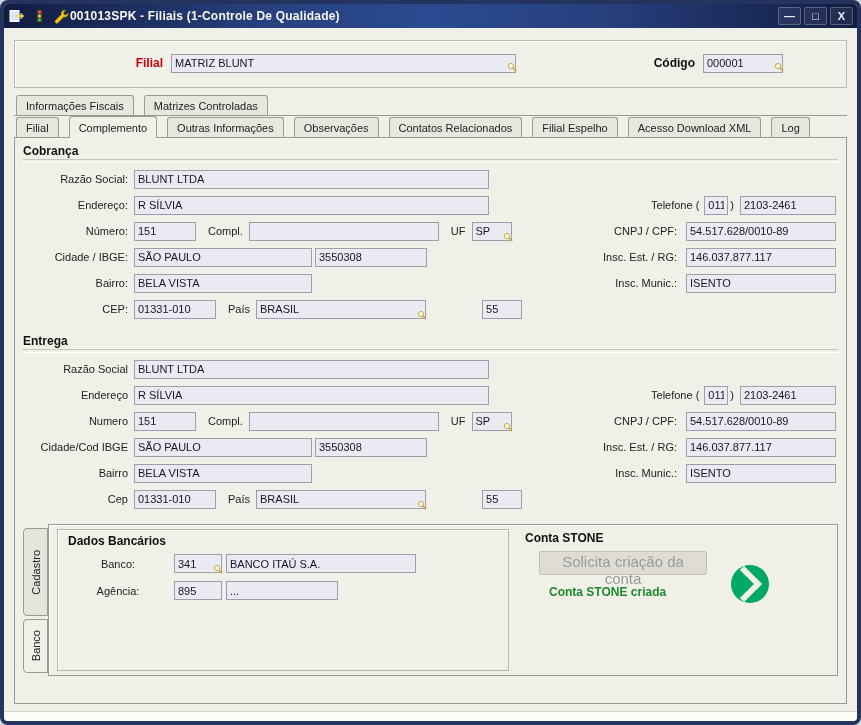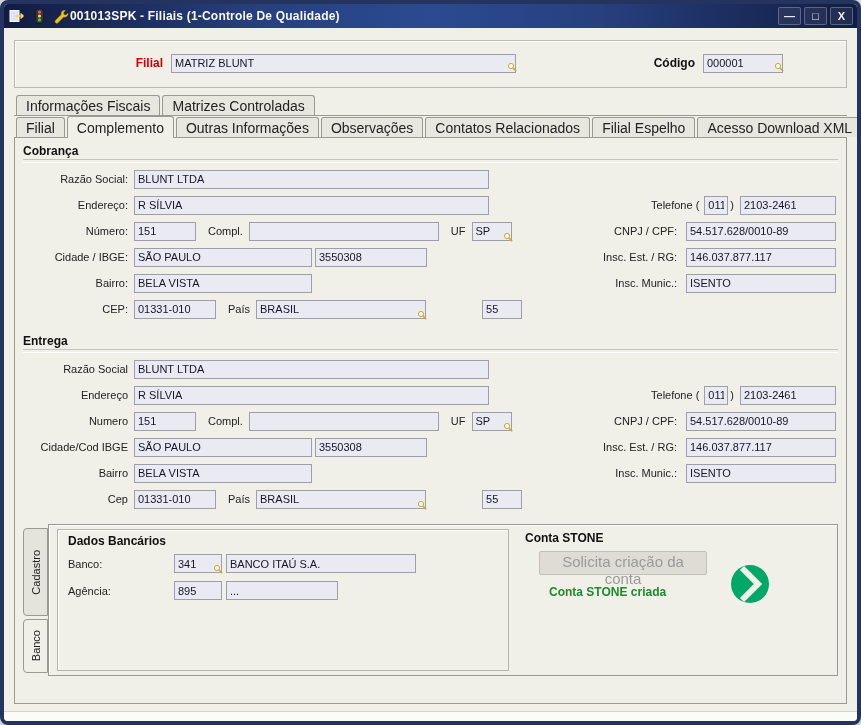--- a/index.html
+++ b/index.html
@@ -23,21 +23,21 @@
   
   .fld{background:#eaeaf2;border:1px solid #9d9dab;height:19px;font-family:"Liberation Sans",sans-serif;
     font-size:11px;padding:0 3px;color:#15152a;box-sizing:border-box;}
   .fldwrap{position:relative;display:inline-block;}
   .lk{position:absolute;right:-1px;bottom:-3px;pointer-events:auto;cursor:pointer;}
   .w40{width:40px}.w44{width:24px}.w48{width:48px}.w62{width:62px}.w82{width:82px}
   .w96{width:96px}.w112{width:112px}.w150{width:150px}.w170{width:170px}
   .w178{width:178px}.w190{width:190px}.w355{width:355px}.w80{width:80px}.w345{width:345px}
   
   .tabrow{margin:0 10px;padding-left:2px;border-bottom:1px solid #9a9a94;height:21px;display:flex;align-items:flex-end;}
-  .tab{display:inline-flex;align-items:center;height:19px;padding:0 9px;margin-right:2px;font-size:14px;color:#222;
+  .tab{display:inline-flex;align-items:center;height:19px;padding:0 9px;margin-right:10px;font-size:11px;color:#222;
     background:#e7e6df;border:1px solid #9a9a94;border-bottom:none;border-radius:3px 3px 0 0;cursor:pointer;white-space:nowrap;}
   .tab.active{background:#f0efe8;height:21px;margin-bottom:-1px;z-index:2;position:relative;}
   
   .panel{margin:0 10px;border:1px solid #9a9a94;border-top:none;background:#f0efe8;height:566px;
     box-sizing:border-box;padding:4px 8px 6px;position:relative;}
   .section{margin-bottom:12px;}
   .sec-title{font-size:12px;font-weight:bold;color:#111;margin:2px 0 1px;}
   .rule{height:2px;border-top:1px solid #c4c4bb;border-bottom:1px solid #ffffff;margin:0 0 3px;}
   .rows{position:relative;}
   .frow{display:flex;align-items:center;height:26px;font-size:11px;color:#222;}
@@ -55,21 +55,21 @@
     border-radius:4px 0 0 4px;margin-bottom:3px;cursor:pointer;background:#e4e3dc;}
   .vtab span{writing-mode:vertical-rl;transform:rotate(180deg);font-size:11px;color:#222;padding:2px 0;}
   .vtab.cadastro{height:86px;}
   .vtab.banco{height:52px;background:#f0efe8;}
   .bpanel{flex:1;border:1px solid #9a9a94;box-shadow:inset 1px 1px 0 #ffffff;display:flex;gap:12px;
     padding:4px 8px;box-sizing:border-box;background:#f0efe8;}
   .group{width:452px;flex:none;border:1px solid #b5b5ad;box-shadow:inset 1px 1px 0 #ffffff;
     padding:4px 10px 6px;box-sizing:border-box;}
   .group-title{font-size:12px;font-weight:bold;color:#111;margin-bottom:2px;}
   .grow{display:flex;align-items:center;height:27px;font-size:11px;color:#222;}
-  .glab{width:100px;text-align:left;margin-right:6px;flex:none;}
+  .glab{width:100px;text-align:center;margin-right:6px;flex:none;}
   .stone{flex:1;position:relative;padding:2px 4px;}
   .stone-title{font-size:12px;font-weight:bold;color:#111;margin-bottom:6px;}
   .btn-dis{display:block;width:168px;height:24px;margin:6px 0 10px 14px;background:#dedcd5;
     border:1px solid #c2c0b8;border-radius:2px;color:#9a9a9a;font-family:"Liberation Sans",sans-serif;
     font-size:15px;cursor:default;}
   .stone-logo{position:absolute;left:208px;top:34px;}
   .stone-status{margin:4px 0 0 24px;font-size:12px;font-weight:bold;color:#1e8a2e;}
   
   .footer{position:absolute;left:0;right:0;bottom:0;height:9px;background:#fbfbf8;border-top:1px solid #d2d2ca;}
 </style>

